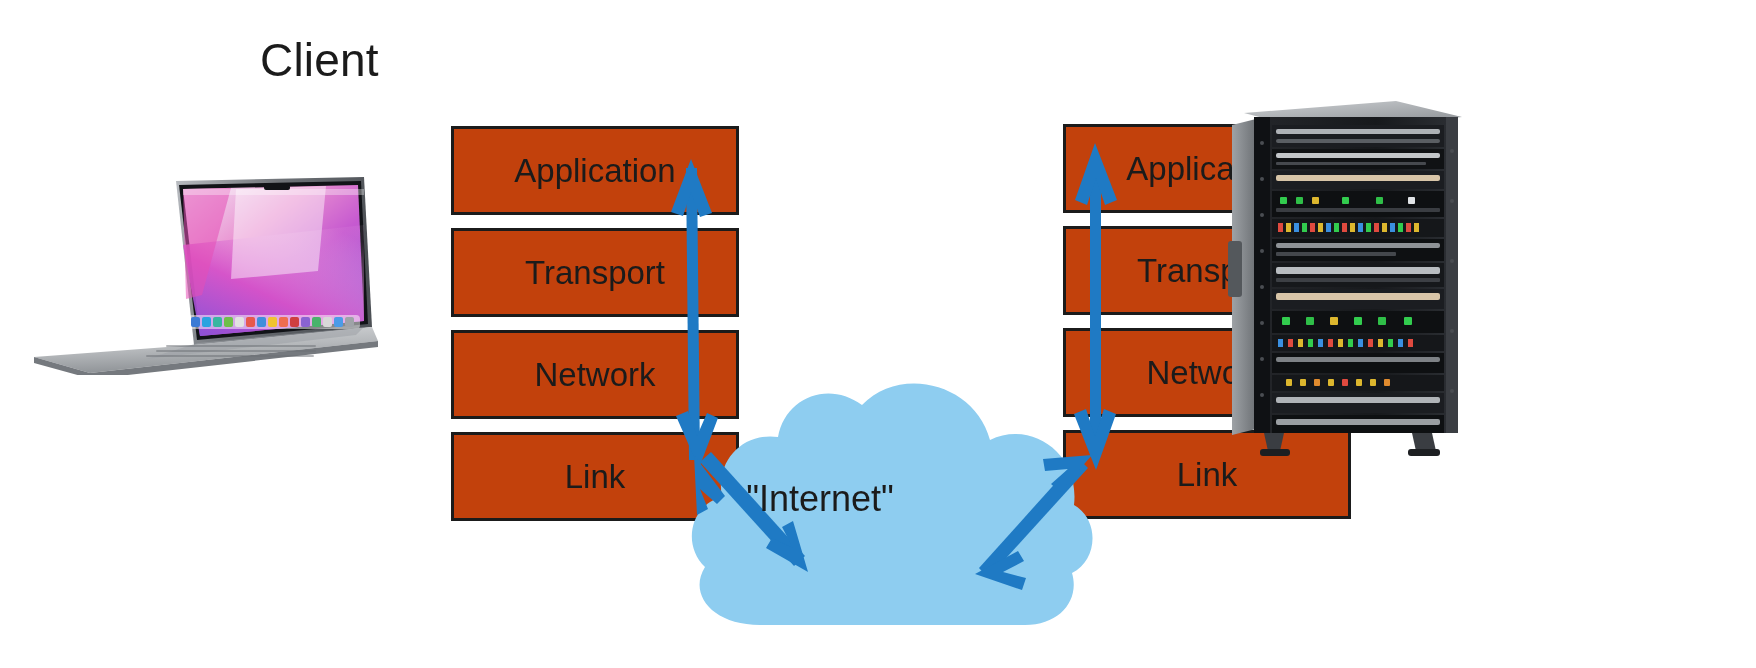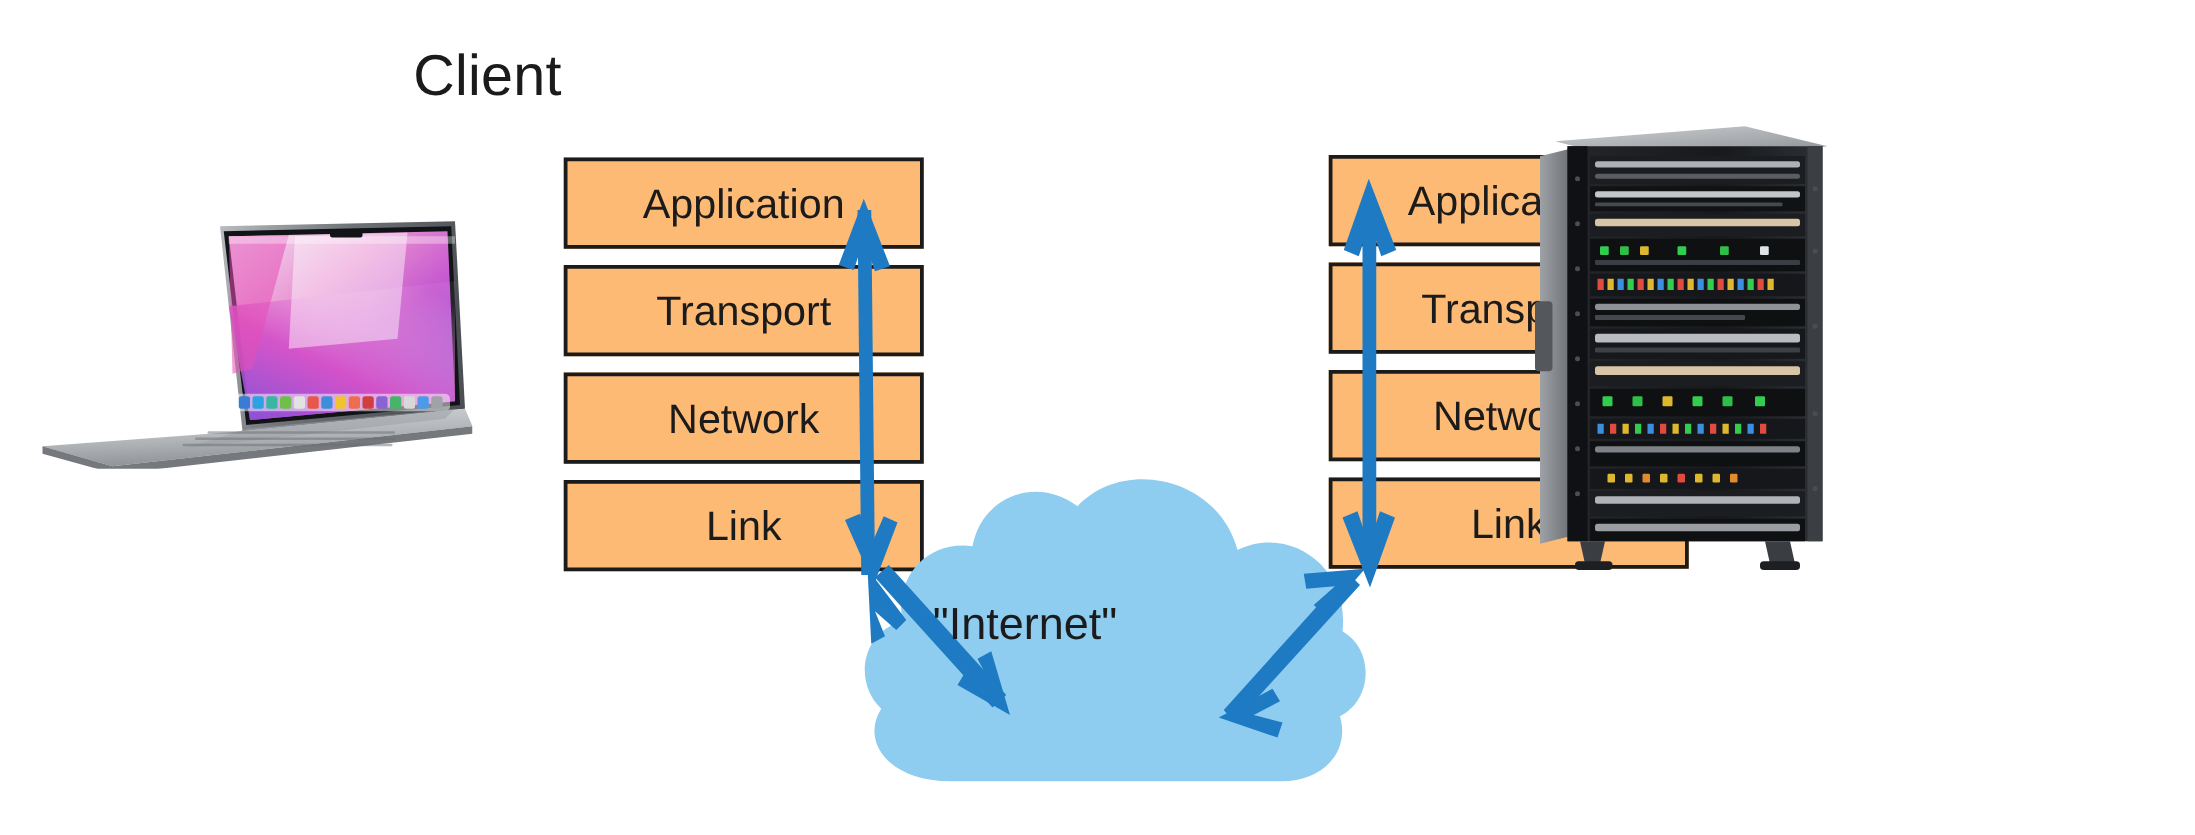--- a/index.html
+++ b/index.html
@@ -19,39 +19,39 @@
   }
 
   
   .title {
     position: absolute;
     font-size: 46px;
     font-weight: 400;
     color: #1b1b1b;
     letter-spacing: 0.2px;
     white-space: nowrap;
-    text-align: center;
+    text-align: left;
   }
   #title-client { left: 260px; top: 33px; width: 260px; }
   #title-server { left: 1077px; top: 27px; width: 260px; }
 
   
   .stack {
     position: absolute;
     width: 288px;
   }
   #stack-client { left: 451px; top: 126px; }
   #stack-server { left: 1063px; top: 124px; }
 
   .layer-box {
     position: relative;
     box-sizing: border-box;
-    height: 73px;
+    height: 89px;
     border: 3px solid #1b1b1b;
-    background: #fdba74;
+    background: #c2410c;
     display: flex;
     align-items: center;
     justify-content: center;
     margin-bottom: 13px;
   }
   .layer-box:last-child { margin-bottom: 0; }
   .layer-label {
     font-size: 33px;
     color: #1b1b1b;
     white-space: nowrap;

